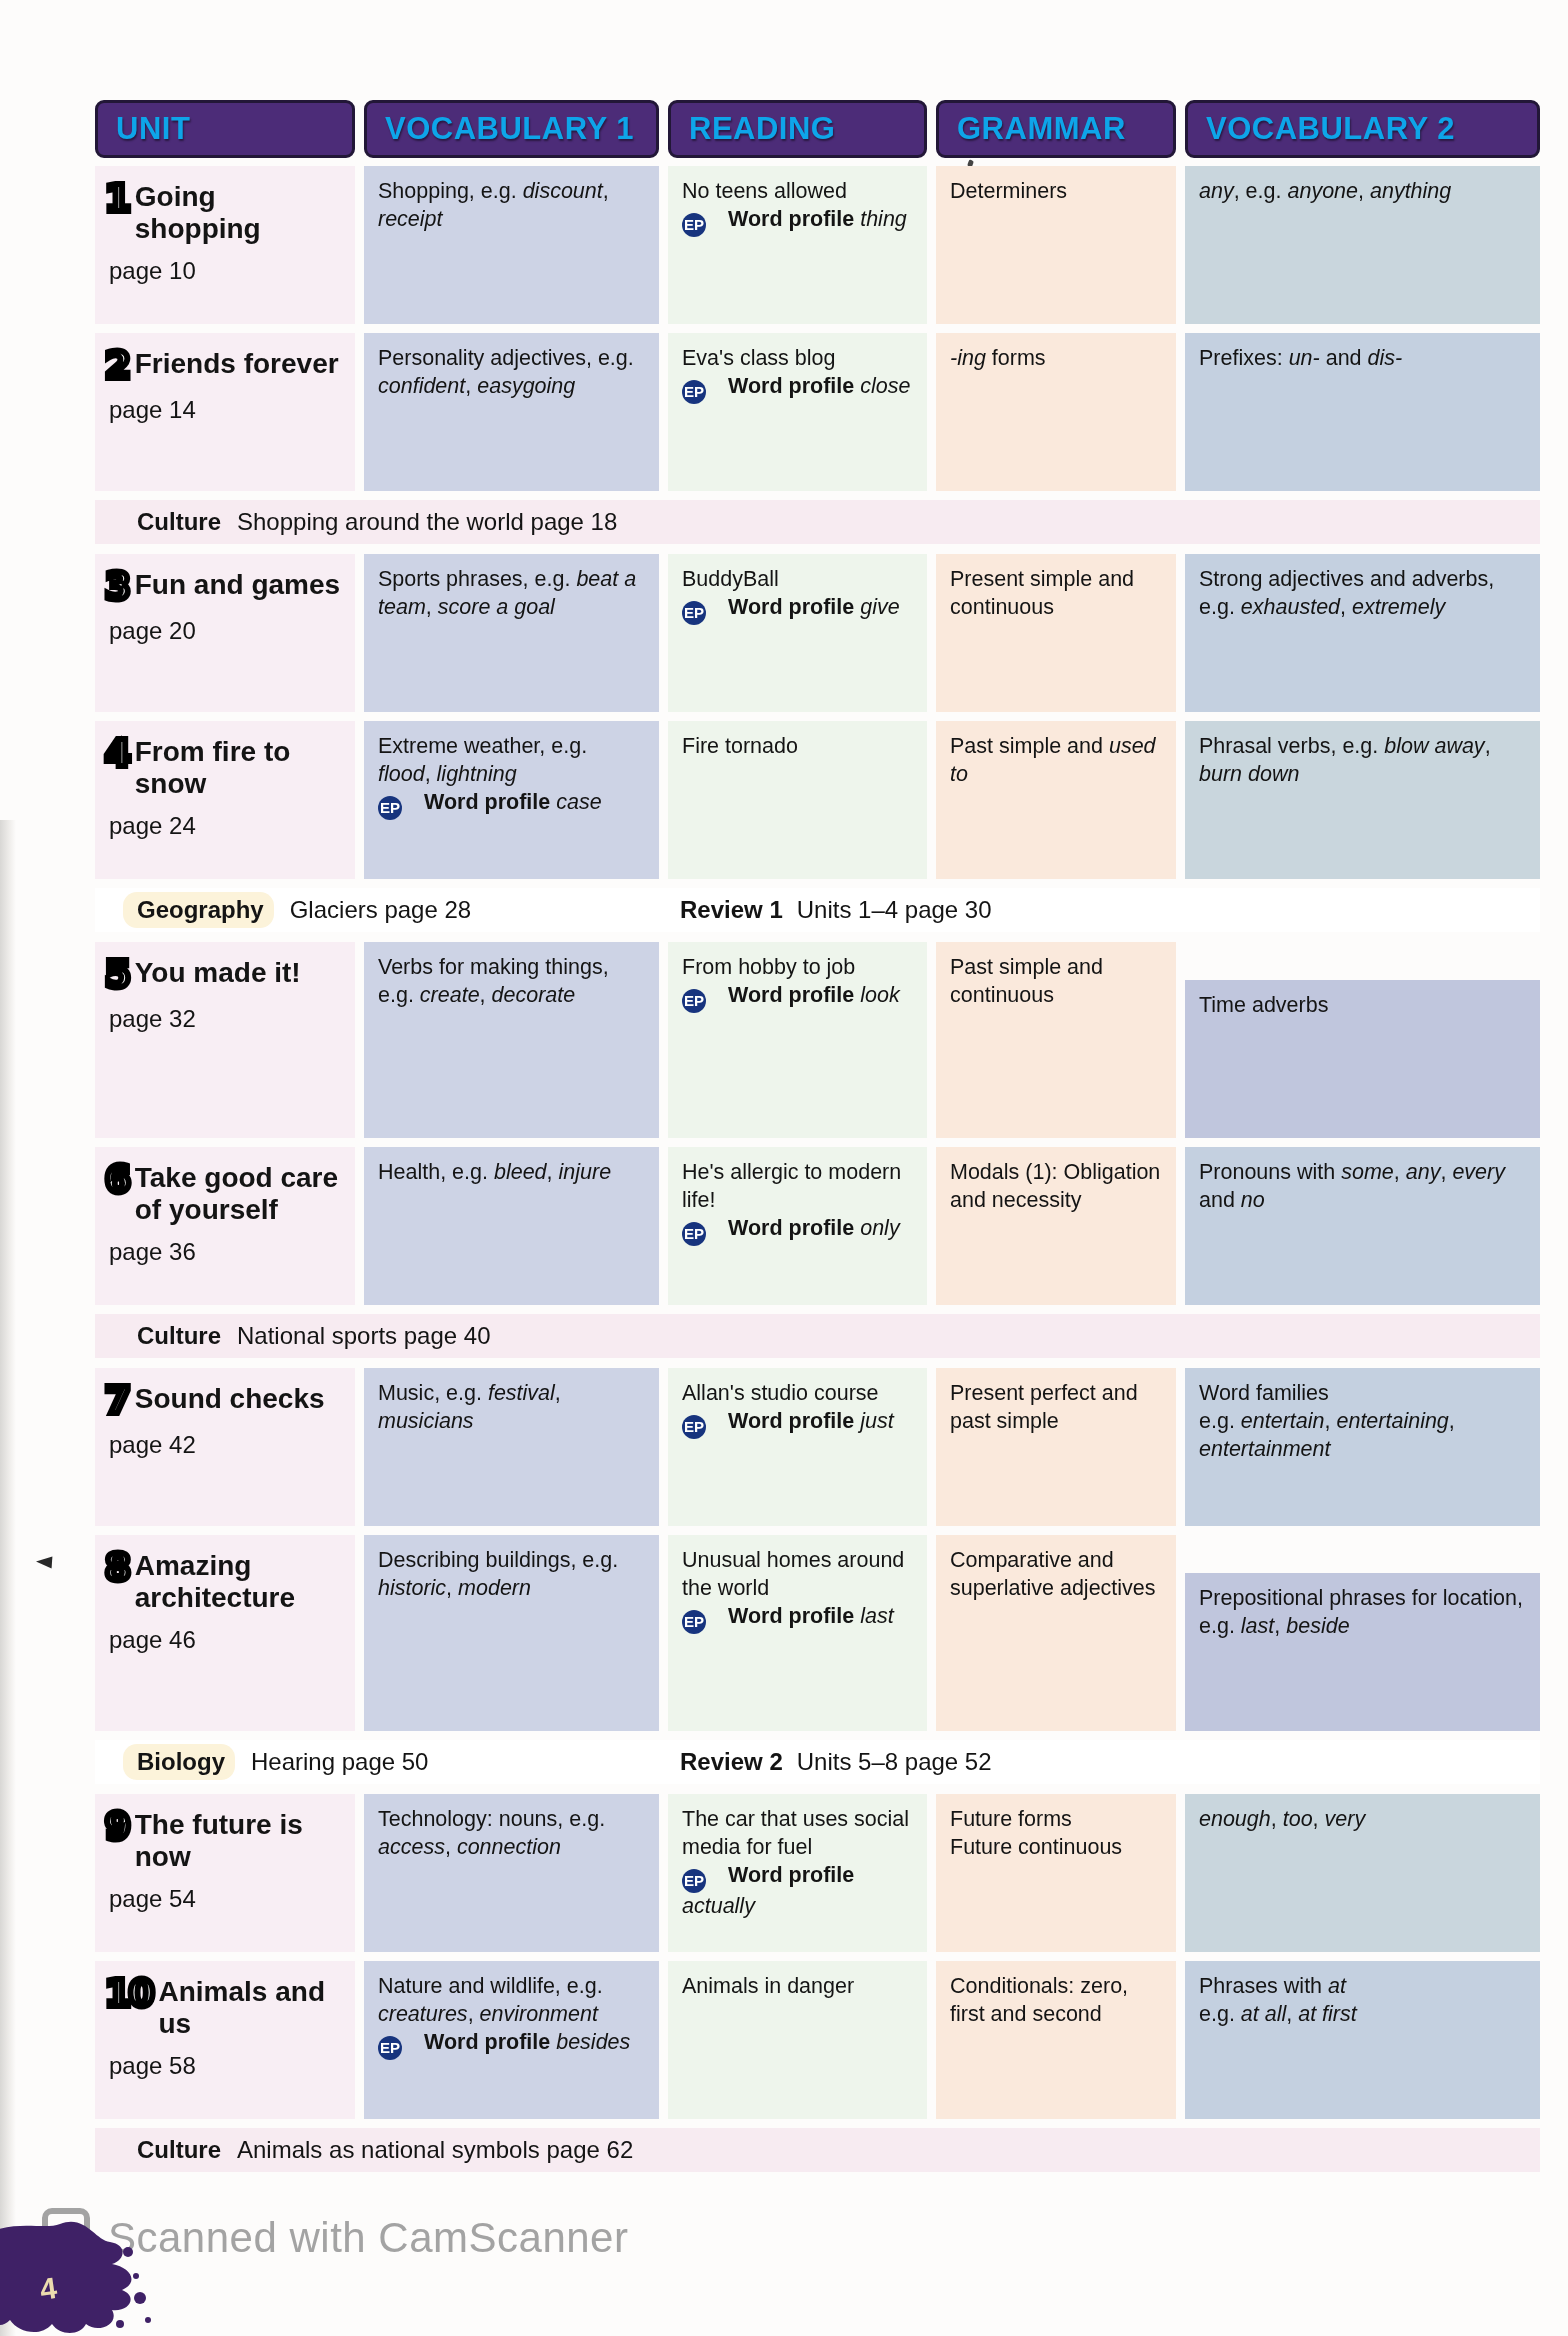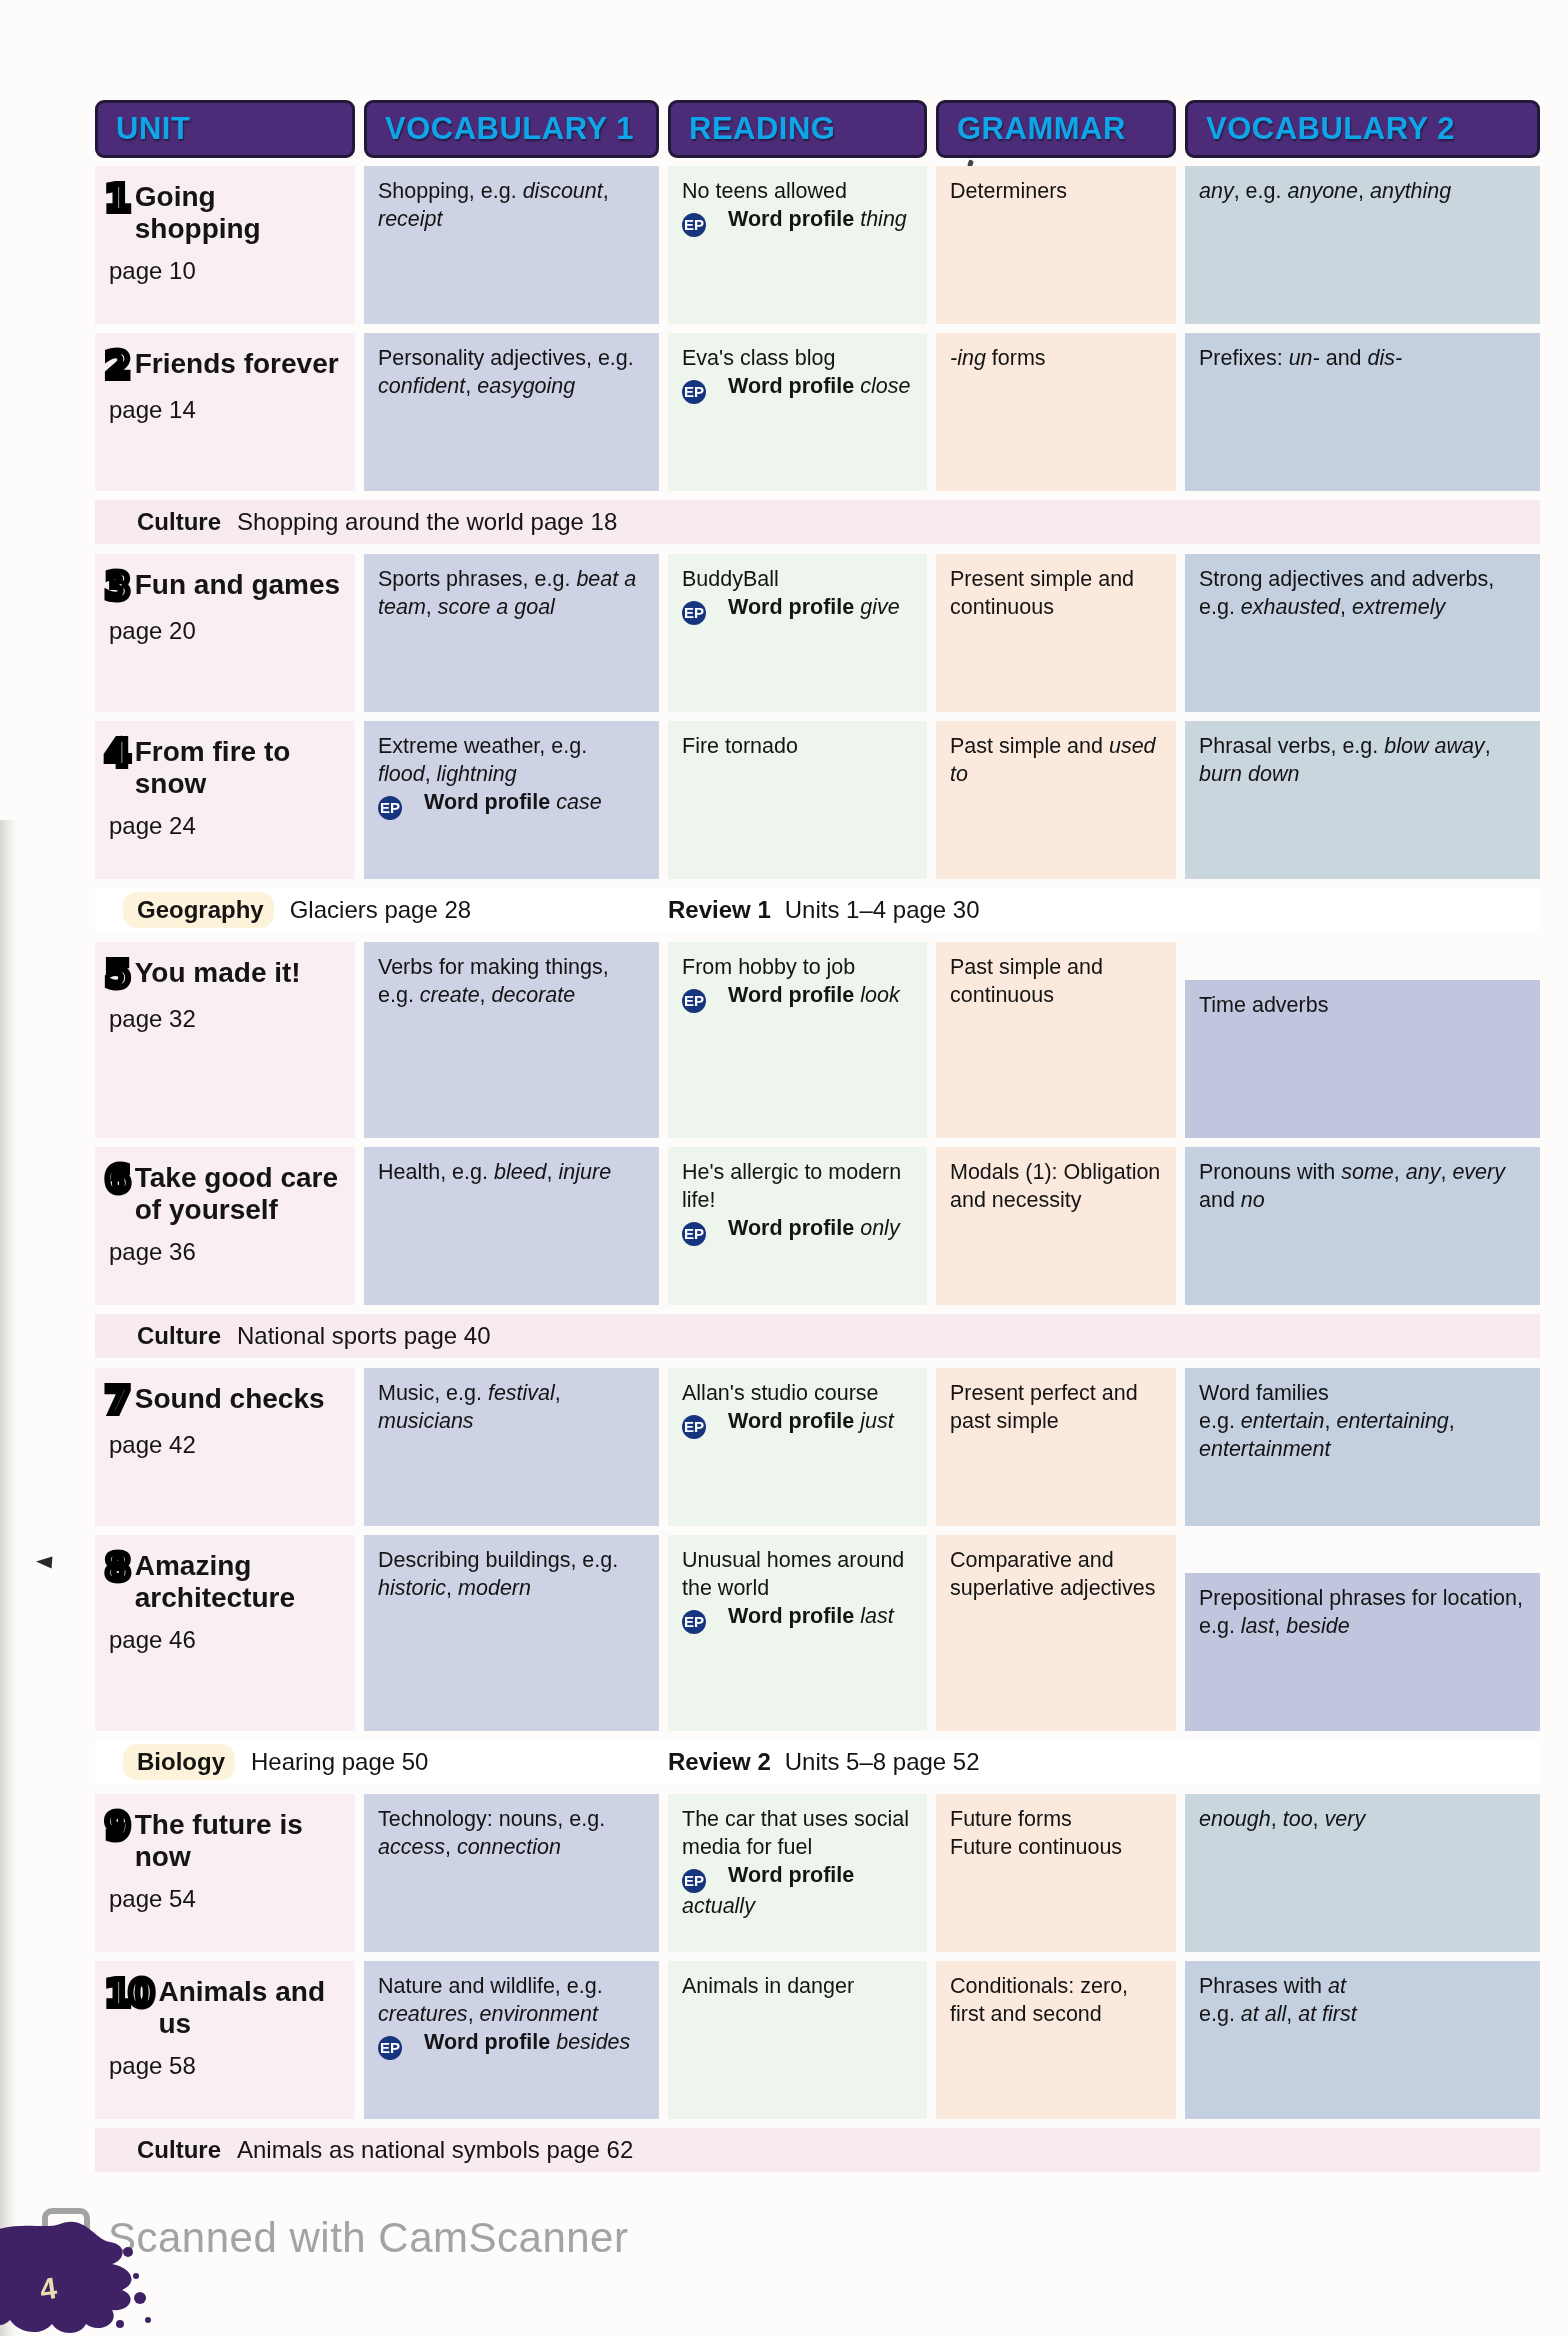--- a/index.html
+++ b/index.html
@@ -115,21 +115,21 @@
   .culture-band{background:#f7ebf1;}
   .subject-band{background:#fff;}
   .subject-band .blabel{
     background:#fcf3da;
     padding:4px 10px 4px 14px;
     margin-left:0;
     border-radius:14px;
   }
   .review{
     position:absolute;
-    left:573px;top:0;height:100%;
+    left:585px;top:0;height:100%;
     display:flex;align-items:center;
   }
   .review .rlabel{font-weight:bold;margin-right:14px;}
   
   .footer{
     position:absolute;left:42px;top:2208px;
     display:flex;align-items:center;gap:18px;
     color:#a3a3a3;
   }
   .cs-logo{

